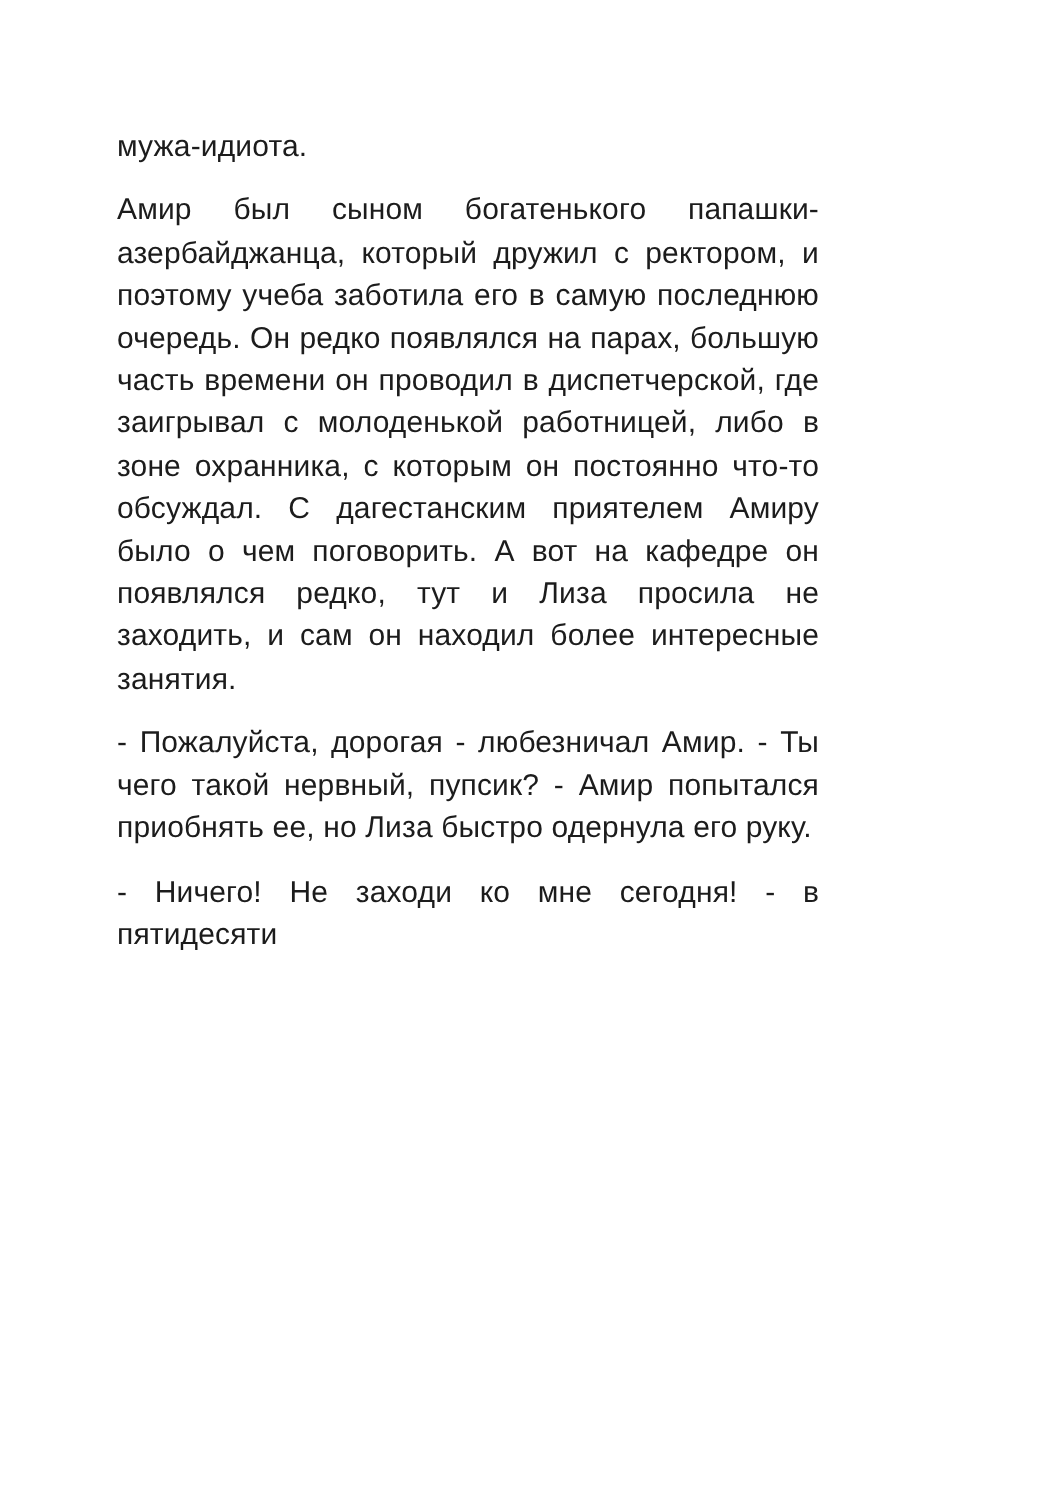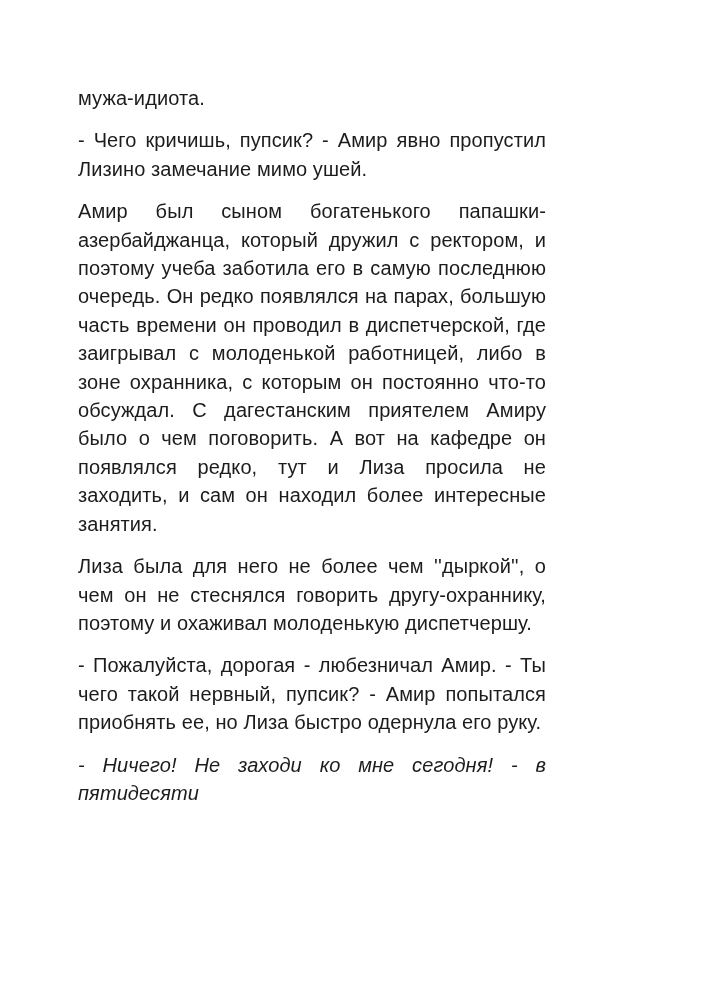--- a/index.html
+++ b/index.html
@@ -21,26 +21,23 @@
     font-family: "Liberation Sans", sans-serif;
     font-size: 20px;
     line-height: 28.4px;
     color: #1c1c1c;
     text-align: justify;
     letter-spacing: 0.1px;
   }
   
   .para.stretch {
     text-align-last: justify;
-    font-style: italic;
   }
 </style>
 </head>
 <body>
 
 <div class="page">
   <p class="para">мужа-идиота.</p>
-  <p class="para">- Чего кричишь, пупсик? - Амир явно пропустил Лизино замечание мимо ушей.</p>
   <p class="para">Амир был сыном богатенького папашки-азербайджанца, который дружил с ректором, и поэтому учеба заботила его в самую последнюю очередь. Он редко появлялся на парах, большую часть времени он проводил в диспетчерской, где заигрывал с молоденькой работницей, либо в зоне охранника, с которым он постоянно что-то обсуждал. С дагестанским приятелем Амиру было о чем поговорить. А вот на кафедре он появлялся редко, тут и Лиза просила не заходить, и сам он находил более интересные занятия.</p>
-  <p class="para">Лиза была для него не более чем ''дыркой'', о чем он не стеснялся говорить другу-охраннику, поэтому и охаживал молоденькую диспетчершу.</p>
   <p class="para">- Пожалуйста, дорогая - любезничал Амир. - Ты чего такой нервный, пупсик? - Амир попытался приобнять ее, но Лиза быстро одернула его руку.</p>
   <p class="para stretch">- Ничего! Не заходи ко мне сегодня! - в пятидесяти</p>
 </div>
 
 </body></html>

